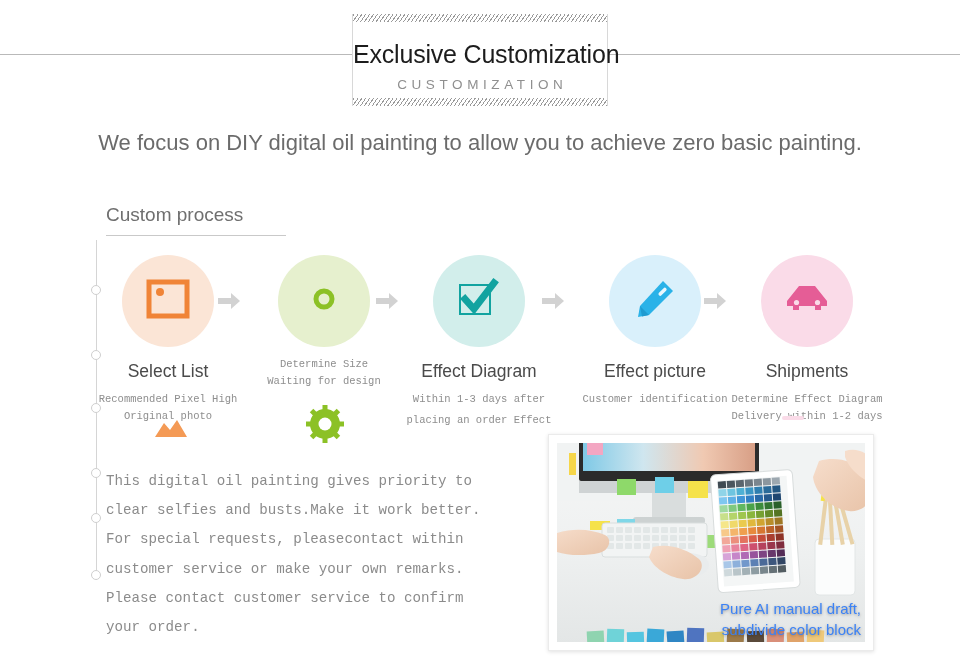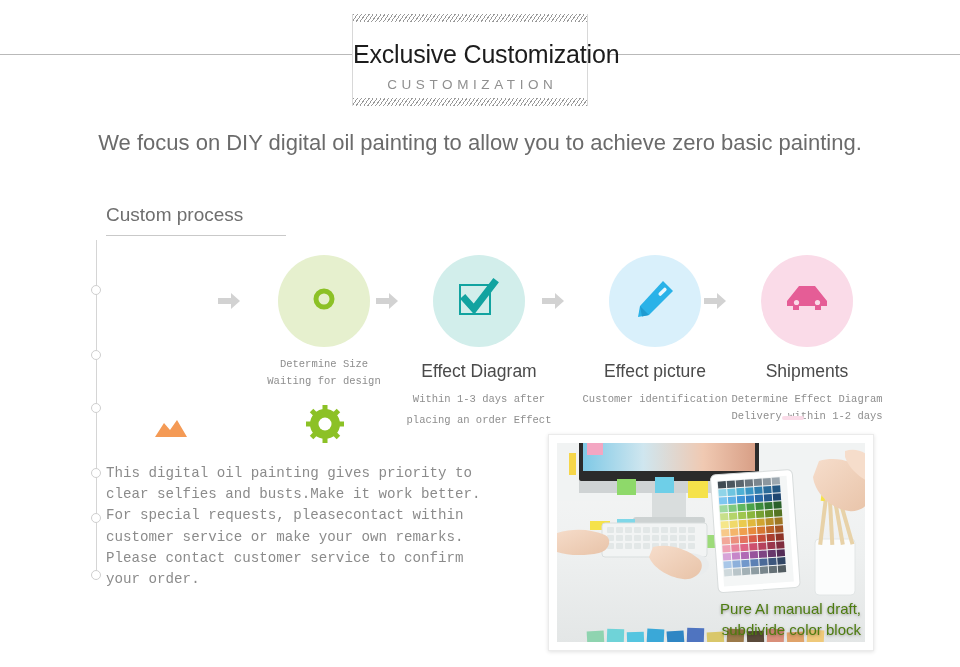--- a/index.html
+++ b/index.html
@@ -31,21 +31,21 @@
     top: 54px;
     height: 1px;
     background: #b9b9b9;
   }
   .hdr-rule.left  { left: 0;   width: 352px; }
   .hdr-rule.right { left: 608px; width: 352px; }
 
   #title-box {
     position: absolute;
     left: 352px; top: 14px;
-    width: 236px; height: 92px;
+    width: 256px; height: 92px;
     background: #ffffff;
     border-left: 1px solid #d8d8d8;
     border-right: 1px solid #d8d8d8;
   }
 
   .hatch {
     position: absolute;
     left: 0; width: 100%;
     height: 8px;
     background-image: repeating-linear-gradient(
@@ -196,20 +196,21 @@
     position: absolute;
     left: 106px; top: 463px;
     width: 430px;
   }
   #bodycopy .bline {
     font-family: "Liberation Mono", monospace;
     font-size: 14.2px;
     color: #8b8b8b;
     line-height: 21.2px;
     white-space: nowrap;
+    margin-top: 8px;
   }
 
   
   #photo-card {
     position: absolute;
     left: 548px; top: 434px;
     width: 326px; height: 217px;
     background: #ffffff;
     border: 1px solid #ebebeb;
     box-shadow: 0 1px 4px rgba(0,0,0,0.12);
@@ -224,21 +225,21 @@
   #photo-inner svg { display: block; }
 
   #photo-caption {
     position: absolute;
     right: 12px; bottom: 10px;
     text-align: right;
     z-index: 5;
   }
   #photo-caption .cline {
     font-size: 15px;
-    color: #4d7c0f;
+    color: #3b82f6;
     line-height: 21px;
     text-shadow: 0 1px 3px rgba(0,0,0,0.35);
     white-space: nowrap;
   }
 </style>
 </head>
 <body>
 
 <div id="page">
 
@@ -268,20 +269,33 @@
     <div class="dot" style="top:45px"></div>
     <div class="dot" style="top:110px"></div>
     <div class="dot" style="top:163px"></div>
     <div class="dot" style="top:228px"></div>
     <div class="dot" style="top:273px"></div>
     <div class="dot" style="top:330px"></div>
   </div>
 
   <div id="steps">
 
+    <div class="step" style="left:-12px">
+      <div class="circle" style="background:#fbe5d6">
+        <span class="ico">
+          <svg width="44" height="40" viewBox="0 0 44 40">
+            <rect x="3" y="3" width="38" height="34" fill="none" stroke="#f08437" stroke-width="5"></rect>
+            <circle cx="14" cy="13" r="4" fill="#f08437"></circle>
+          </svg>
+        </span>
+      </div>
+      <div class="s-title">Select List</div>
+      <div class="s-sub">Recommended Pixel High</div>
+      <div class="s-sub" style="margin-top:0">Original photo</div>
+    </div>
 
     <div class="arrow" style="left:118px">
       <svg width="22" height="16" viewBox="0 0 22 16">
         <path d="M0 5 H13 V0 L22 8 L13 16 V11 H0 Z" fill="#d2d2d2"></path>
       </svg>
     </div>
 
     <div class="step" style="left:144px">
       <div class="circle" style="background:#e6f0ce">
         <span class="ico">

